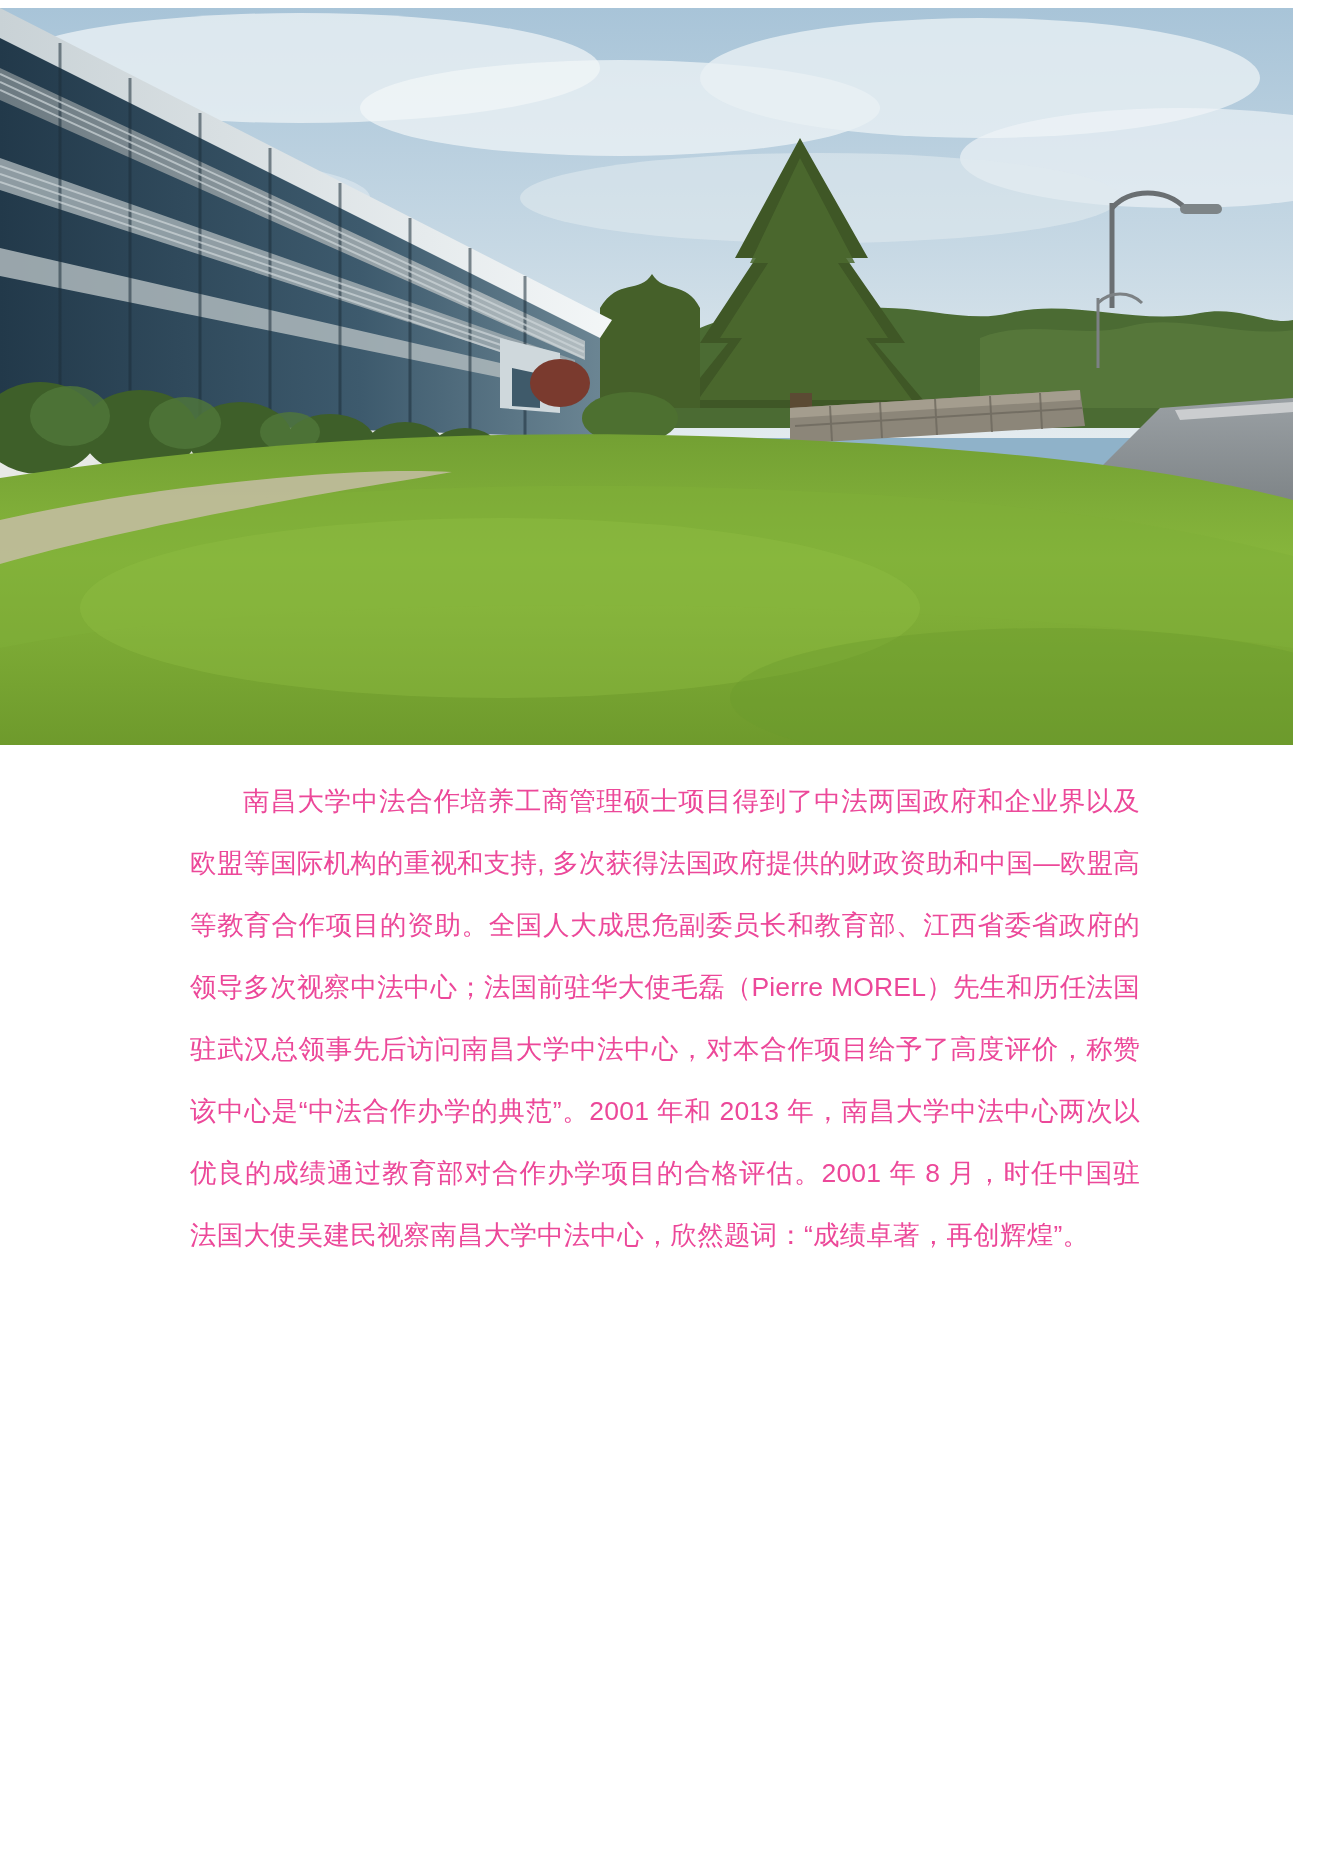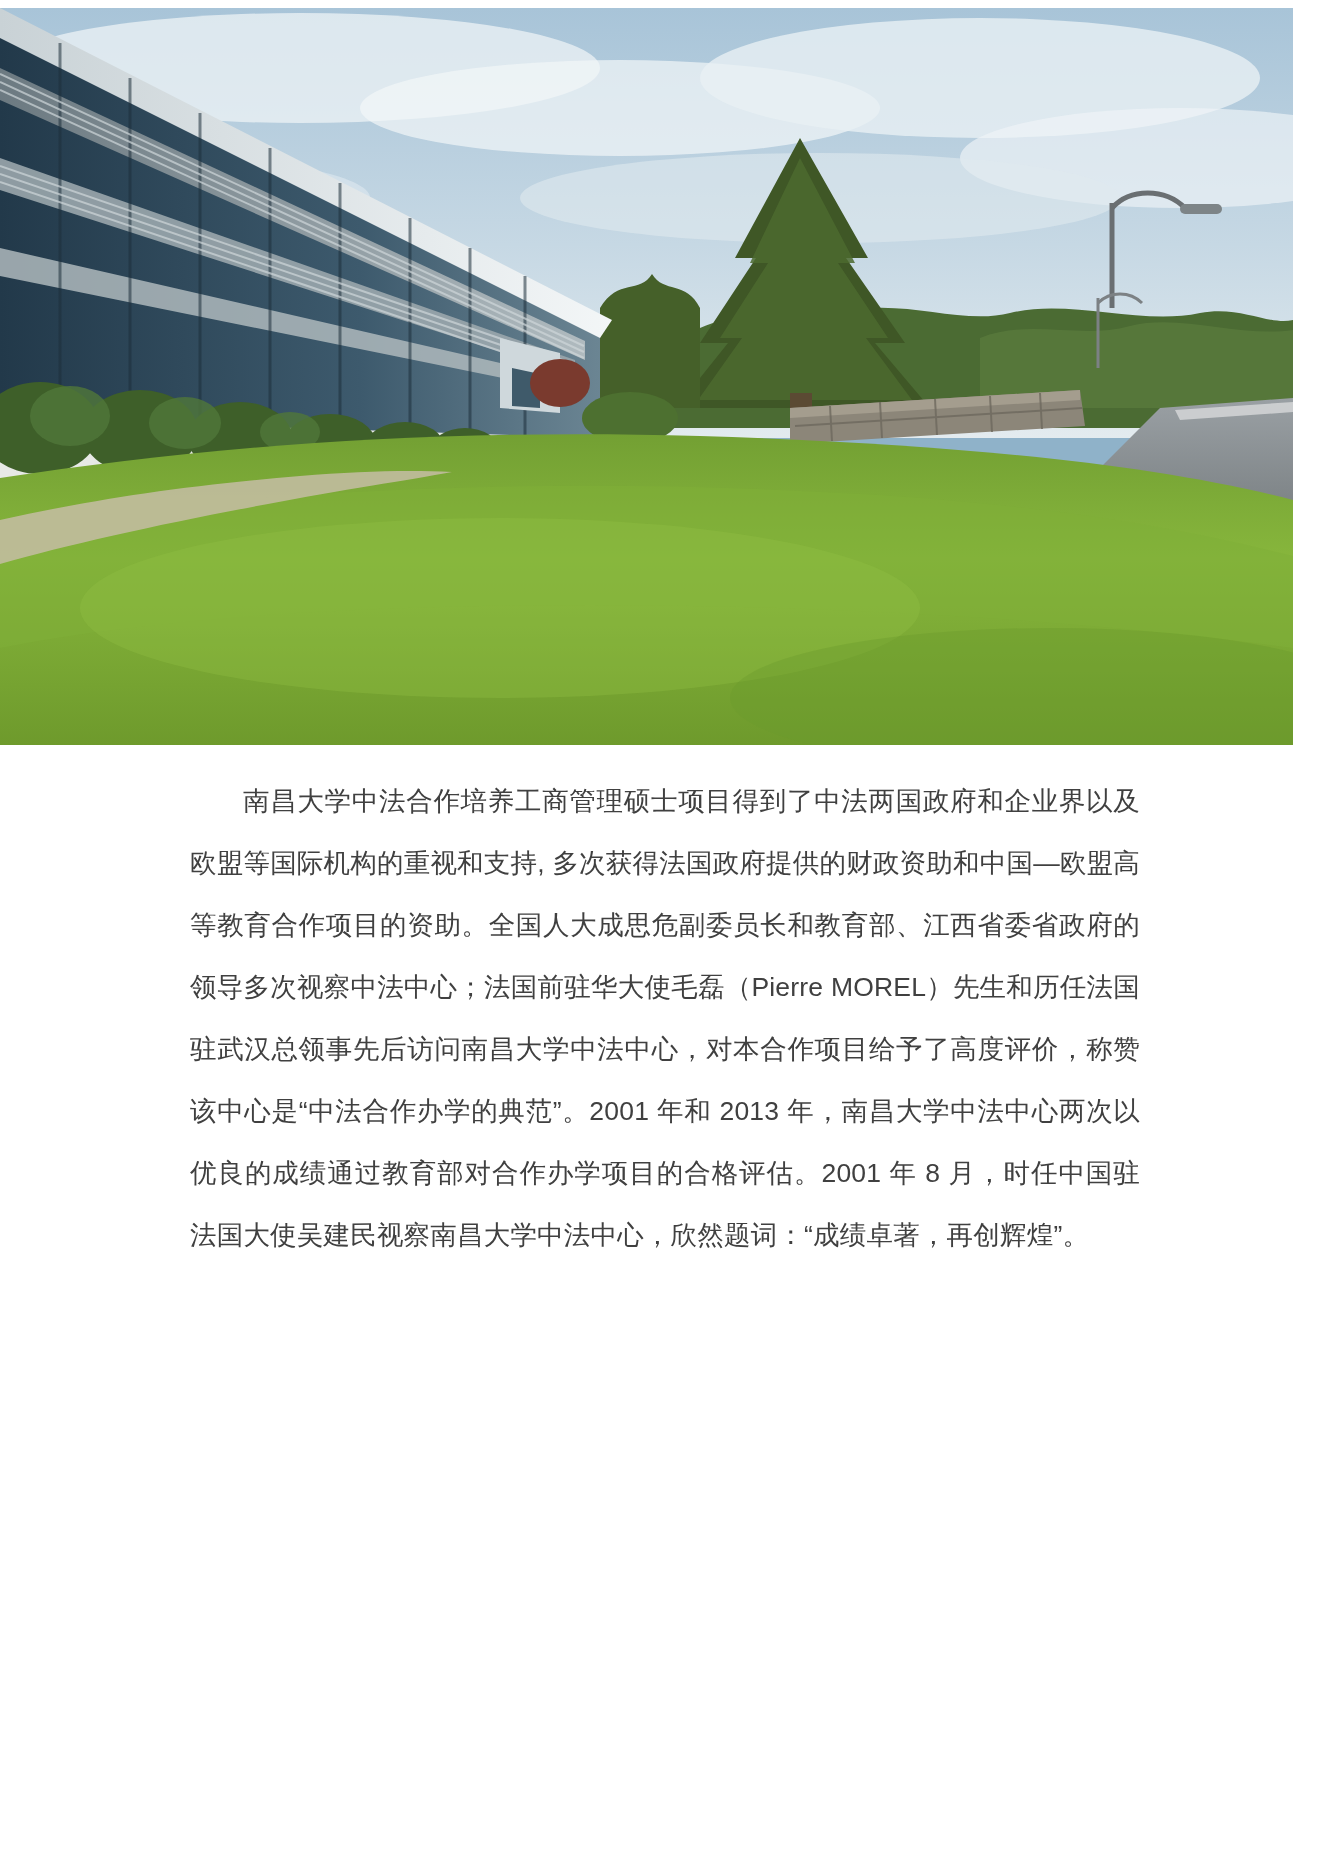--- a/index.html
+++ b/index.html
@@ -45,21 +45,21 @@
     left: 190px;
     top: 770px;
     width: 950px;
   }
 
   .article p {
     margin: 0;
     font-family: "Liberation Sans", sans-serif;
     font-size: 26.5px;
     line-height: 62px;
-    color: #404040;
+    color: #ec4899;
     text-align: justify;
     text-indent: 2em;
     letter-spacing: 0.2px;
     word-break: break-all;
   }
 </style>
 </head>
 <body>
 
 <div class="page">

